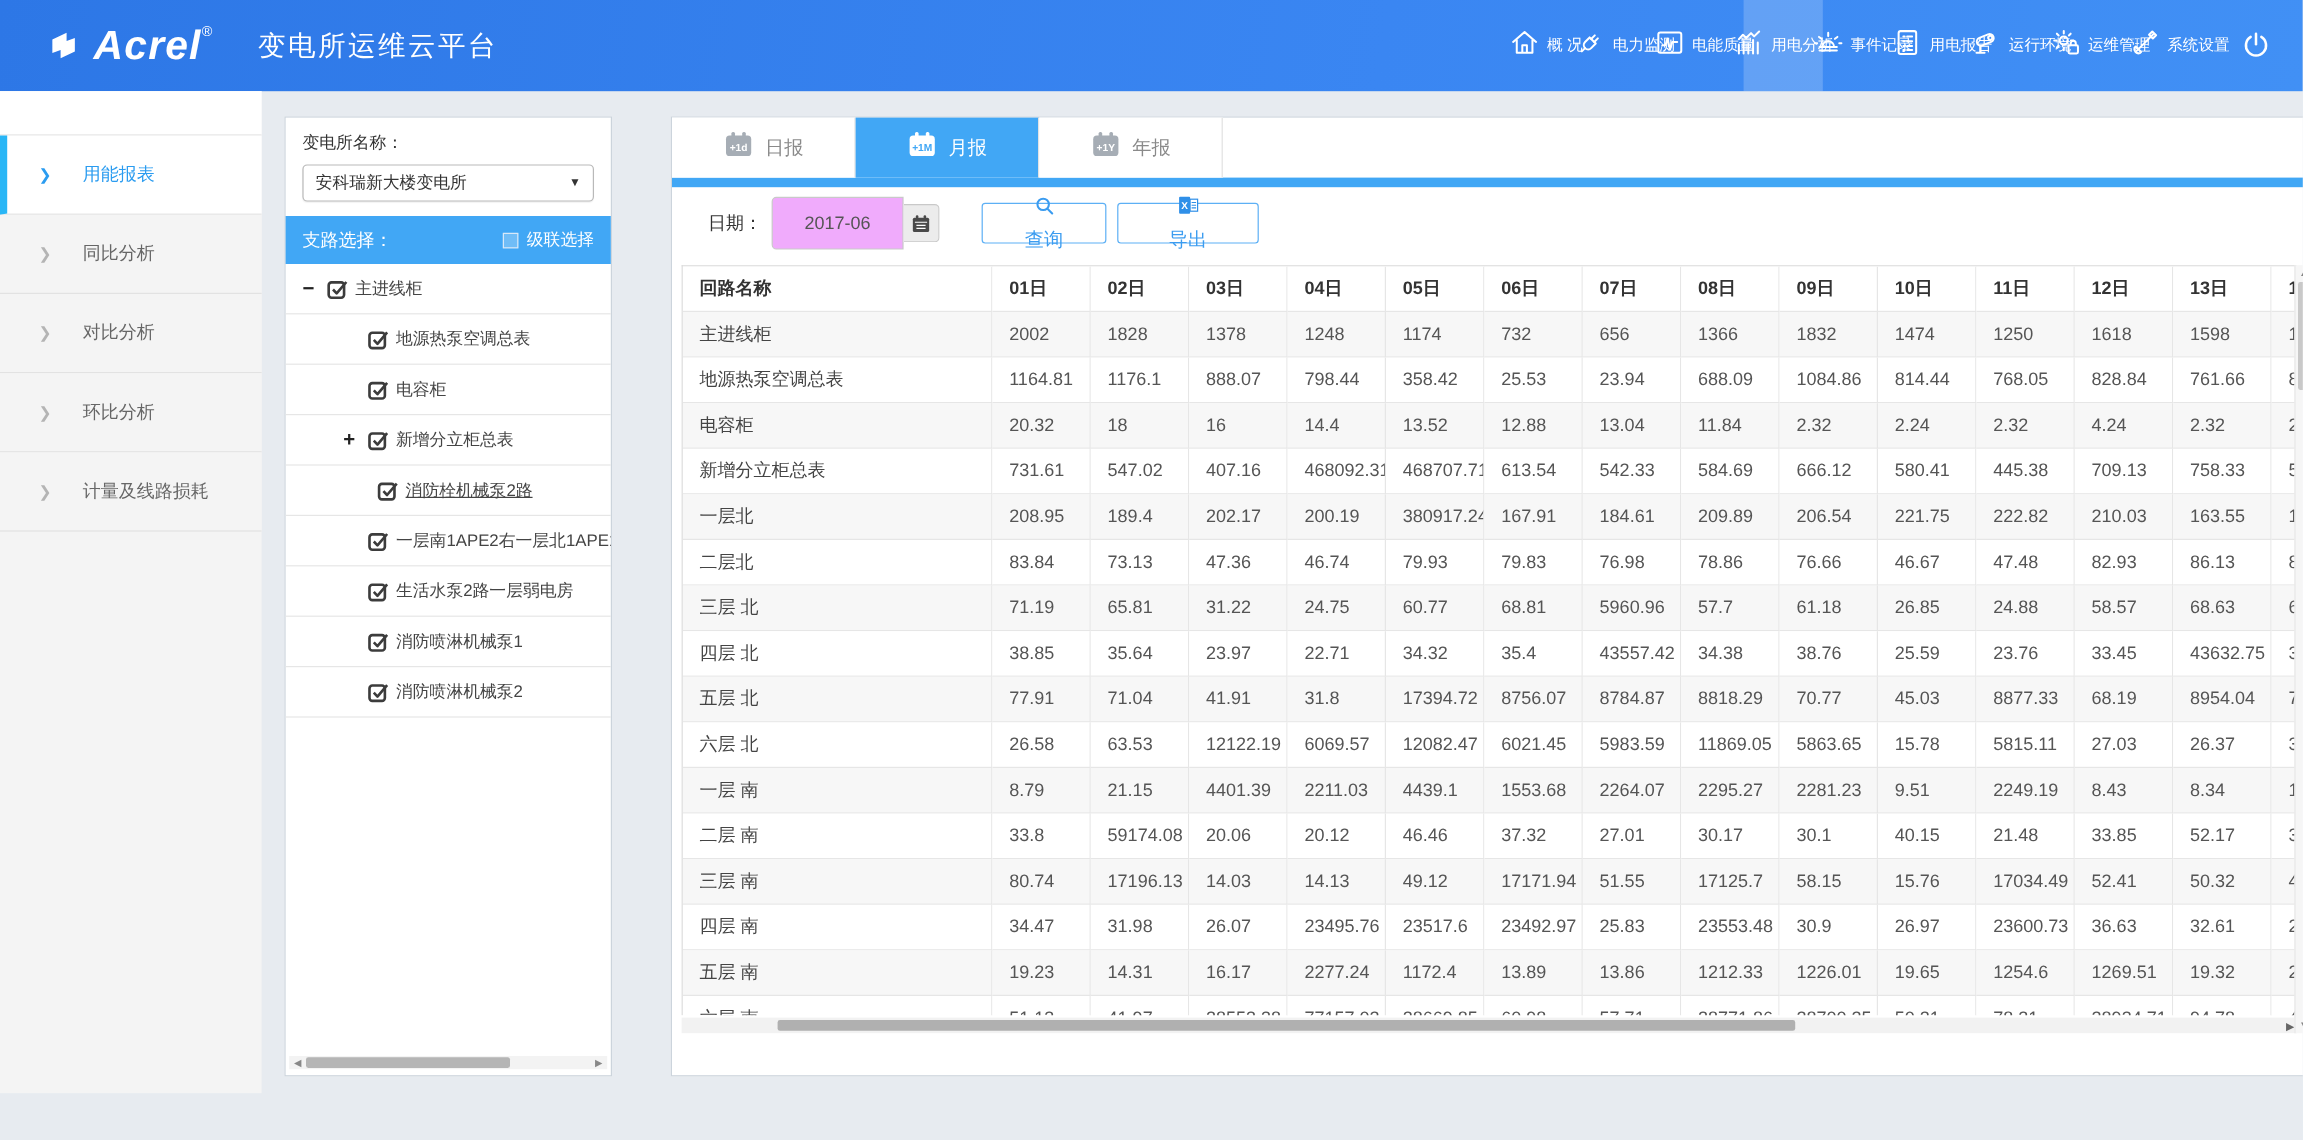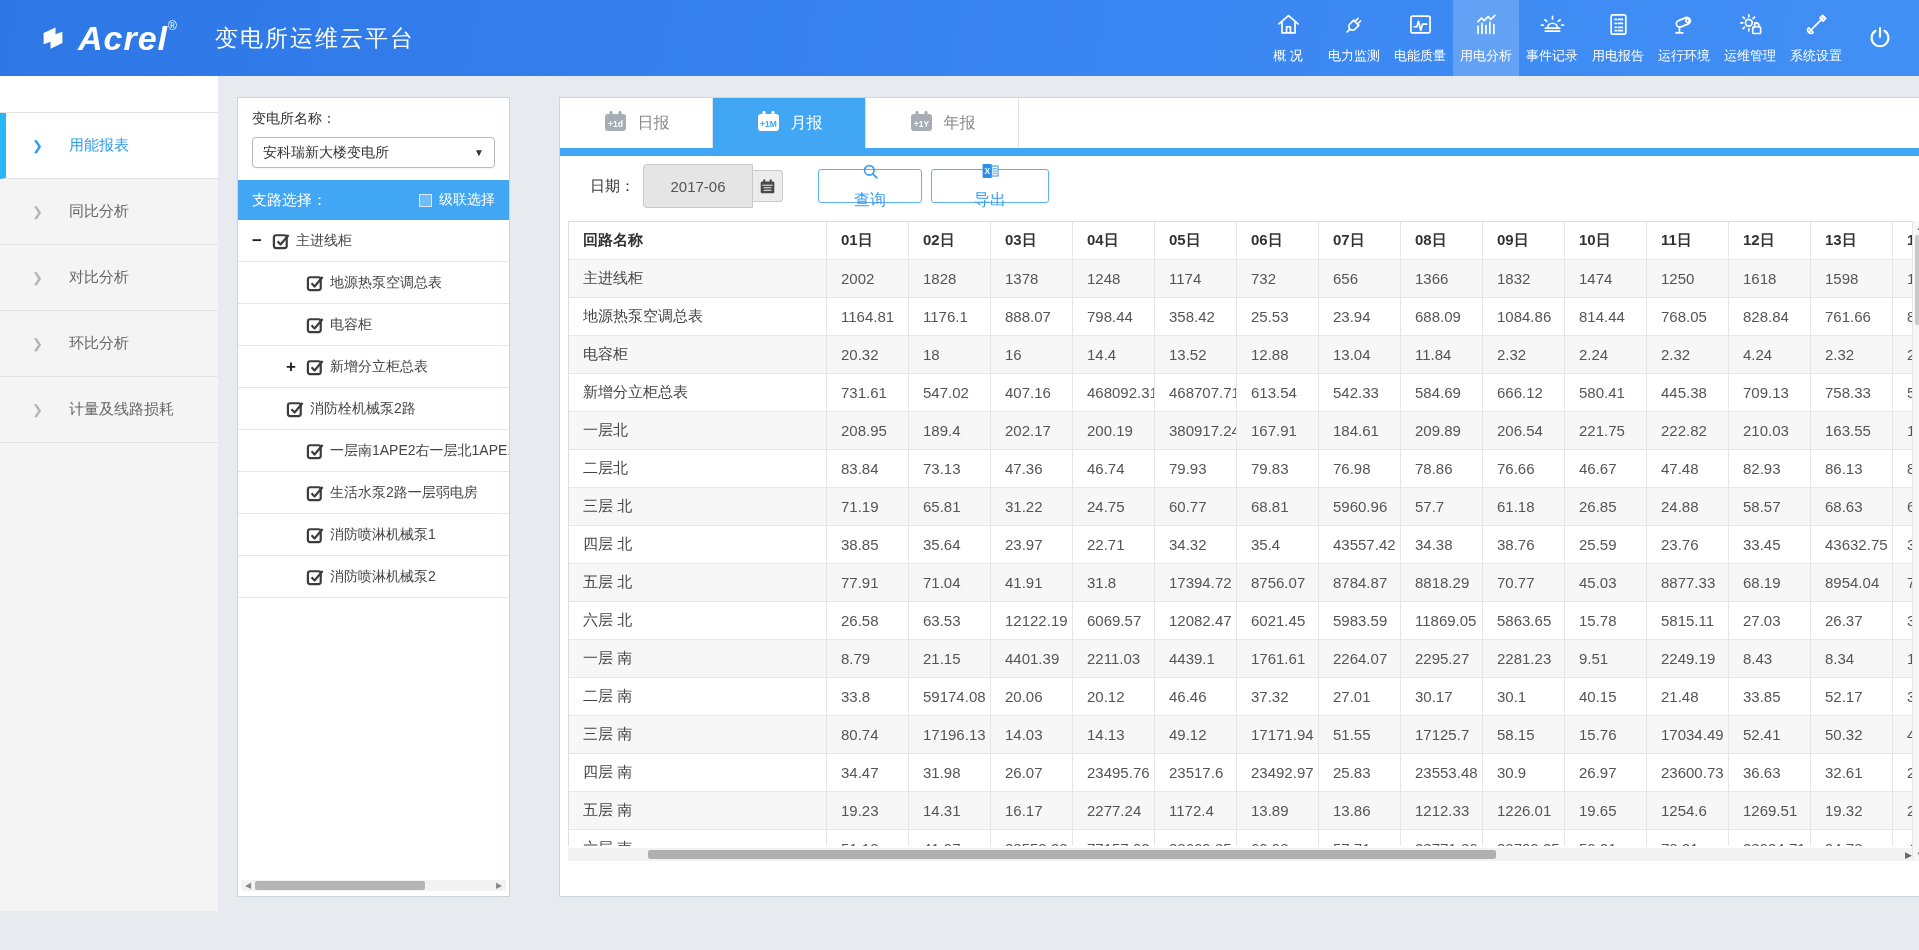--- a/index.html
+++ b/index.html
@@ -9,21 +9,21 @@
   
   .topbar { position:absolute; left:0; top:0; width:1919px; height:76px;
     background:linear-gradient(100deg,#2d77e6 0%,#3a86f2 60%,#4190f5 100%);
     display:flex; align-items:center; color:#fff; }
   .brand { display:flex; align-items:center; padding-left:38px; }
   .logo-mark { margin-right:10px; display:flex; }
   .logo-text { font-size:34px; font-weight:bold; font-style:italic; letter-spacing:1px;text-align:right; }
   .logo-reg { font-size:12px; vertical-align:top; position:relative; top:-12px; }
   .app-title { font-size:23px; margin-left:38px; letter-spacing:2px; font-weight:normal; }
   .topnav { margin-left:auto; display:flex; height:76px; }
-  .nav-item { width:66px; height:76px; display:flex; flex-direction:column; align-items:center;
+  .nav-item { width:66px; height:76px; display:flex; align-items:center;
     justify-content:center; gap:5px; cursor:pointer; color:#fff; }
   .nav-item.active { background:rgba(255,255,255,0.2); }
   .nav-item .nav-label { font-size:13px; white-space:nowrap; }
   .power-btn { width:62px; height:76px; display:flex; align-items:center; justify-content:center; color:#fff; margin-right:8px; }
 
   
   .sidebar { position:absolute; left:0; top:76px; width:218px; height:835px; background:#f4f4f4; }
   .side-top { height:37px; background:#fff; border-bottom:1px solid #e2e2e2; }
   .side-item { height:66px; display:flex; align-items:center; gap:26px; padding-left:32px;
     background:#f4f4f4; border-bottom:1px solid #e2e2e2; color:#666; font-size:15px; cursor:pointer; }
@@ -58,21 +58,21 @@
   
   .main-panel { position:absolute; left:559px; top:97px; width:1374px; height:800px;
     background:#fff; border:1px solid #ccd4dc; }
   .tabs { display:flex; height:50px; }
   .tab { width:153px; height:50px; display:flex; align-items:center; justify-content:center; gap:10px;
     border-right:1px solid #e2e2e2; font-size:16px; color:#8a8a8a; cursor:pointer; background:#fff; }
   .tab.active { background:#41a7f5; color:#fff; }
   .tab-underline { height:8px; background:#41a7f5; width:100%; }
   .toolbar { display:flex; align-items:center; margin-top:13px; padding-left:30px; height:34px; }
   .date-label { font-size:15px; color:#333; margin-right:8px; }
-  .date-input { width:110px; height:44px; background:#e5e5e5; border:1px solid #c9c9c9;
+  .date-input { width:110px; height:44px; background:#f0abfc; border:1px solid #c9c9c9;
     border-radius:4px 0 0 4px; display:flex; align-items:center; justify-content:center;
     font-size:15px; color:#555; cursor:text; }
   .cal-btn { width:30px; height:32px; background:#ececec; border:1px solid #c9c9c9; border-left:none;
     border-radius:0 4px 4px 0; display:flex; align-items:center; justify-content:center; cursor:pointer; }
   .btn { height:34px; background:#fff; border:1px solid #5db0f5; border-radius:3px; color:#3b9cf0;
     font-size:16px; display:flex; align-items:center; justify-content:center; gap:9px; cursor:pointer;
     font-family:"Liberation Sans", sans-serif;flex-direction:column; }
   .btn-query { width:104px; margin-left:35px; }
   .btn-export { width:118px; margin-left:9px; }
 
@@ -275,21 +275,21 @@
         <div class="tree-row" style="padding-left: 48px;">
           <span class="exp">+</span>
           <span class="chk">
             <svg width="19" height="19" viewBox="0 0 20 20" fill="none" stroke="#3c3c3c" stroke-width="2.3" stroke-linejoin="round">
   <rect x="2" y="4.5" width="13.5" height="13.5" rx="2.5"></rect>
               <path d="M5.8 10.8 l3.2 3.4 L17.5 4.2"></path>
             </svg>
           </span>
           <span class="tlabel">新增分立柜总表</span>
         </div>
-        <div class="tree-row" style="padding-left: 48px;">
+        <div class="tree-row" style="padding-left: 76px; text-decoration: underline;">
           <span class="chk">
             <svg width="19" height="19" viewBox="0 0 20 20" fill="none" stroke="#3c3c3c" stroke-width="2.3" stroke-linejoin="round">
   <rect x="2" y="4.5" width="13.5" height="13.5" rx="2.5"></rect>
               <path d="M5.8 10.8 l3.2 3.4 L17.5 4.2"></path>
             </svg>
           </span>
           <span class="tlabel">消防栓机械泵2路</span>
         </div>
         <div class="tree-row" style="padding-left: 68px;">
           <span class="chk">
@@ -590,21 +590,21 @@
           <div class="tcell">26.37</div>
           <div class="tcell">3</div>
         </div>
         <div class="trow odd">
           <div class="tcell name">一层 南</div>
           <div class="tcell">8.79</div>
           <div class="tcell">21.15</div>
           <div class="tcell">4401.39</div>
           <div class="tcell">2211.03</div>
           <div class="tcell">4439.1</div>
-          <div class="tcell">1761.61</div>
+          <div class="tcell">1553.68</div>
           <div class="tcell">2264.07</div>
           <div class="tcell">2295.27</div>
           <div class="tcell">2281.23</div>
           <div class="tcell">9.51</div>
           <div class="tcell">2249.19</div>
           <div class="tcell">8.43</div>
           <div class="tcell">8.34</div>
           <div class="tcell">1</div>
         </div>
         <div class="trow even">

